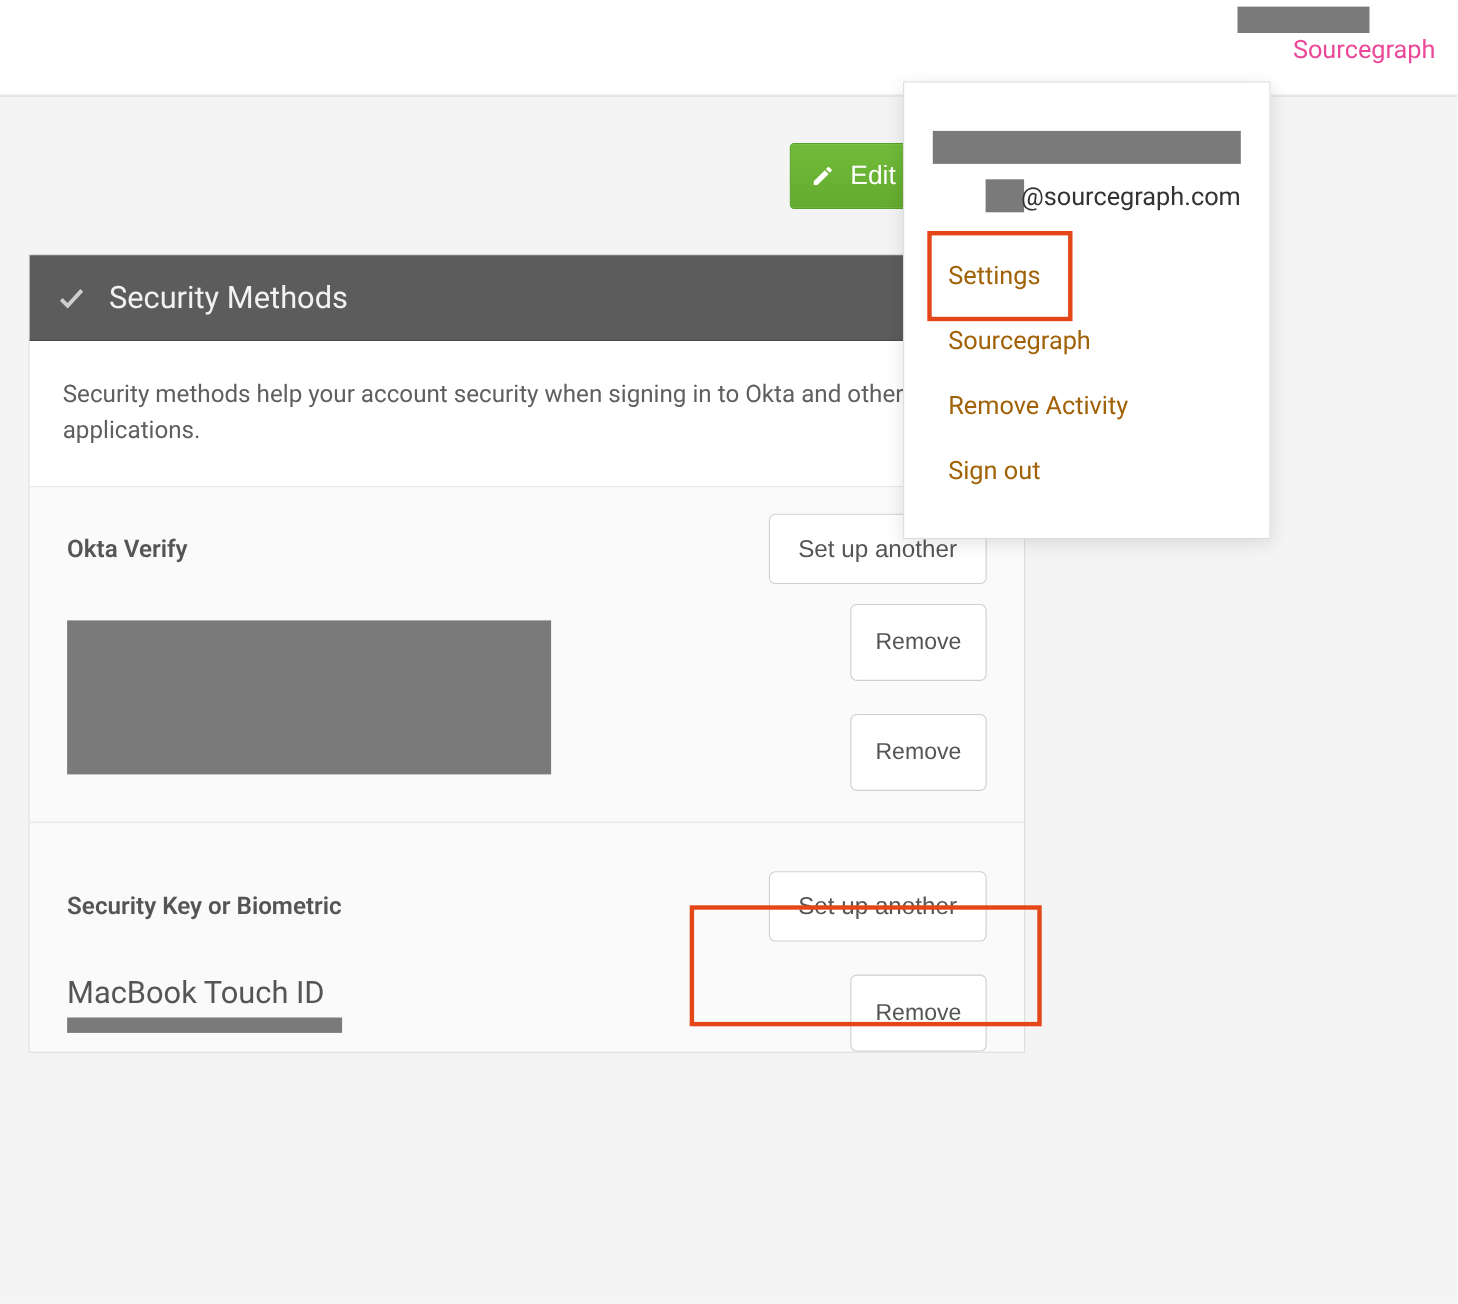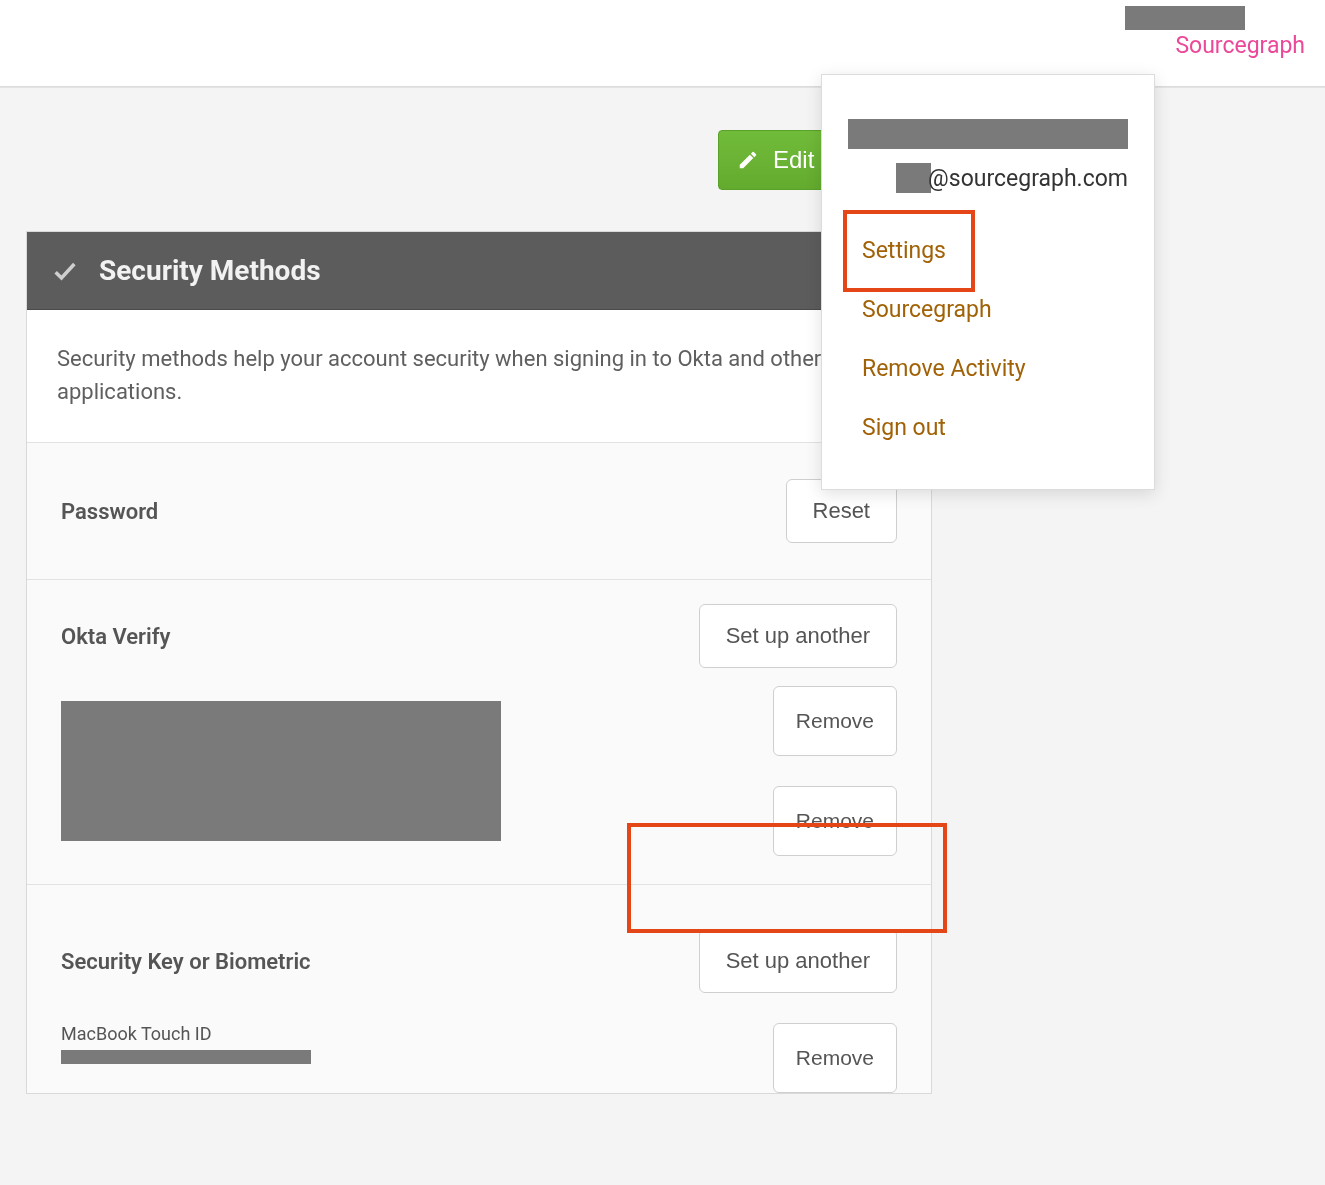--- a/index.html
+++ b/index.html
@@ -76,21 +76,21 @@
   .card-head {
     height: 78px;
     background: #5c5c5c;
     border-bottom: 1px solid #4a4a4a;
     display: flex;
     align-items: center;
     padding-left: 24px;
     gap: 20px;
   }
   .check-icon svg { width: 28px; height: 28px; stroke: #cfcfcf; stroke-width: 3; fill: none; display:block; }
-  .card-title { color: #f2f2f2; font-size: 28px; font-weight: 700; }
+  .card-title { color: #f2f2f2; font-size: 28px; font-weight: 400; }
 
   .card-desc {
     padding: 32px 30px 34px 30px;
     font-size: 22px;
     color: #5f5f5f;
     line-height: 1.5;
     border-bottom: 1px solid #e2e2e2;
     background: #fff;
   }
 
@@ -203,26 +203,20 @@
     <div class="card-head">
       <span class="check-icon">
         <svg viewBox="0 0 24 24">
             <polyline points="4 13 9 18 20 6"></polyline>
           </svg>
       </span>
       <span class="card-title">Security Methods</span>
     </div>
     <div class="card-desc">Security methods help your account security when signing in to Okta and other applications.</div>
 
-    <div class="method" style="padding-top:36px;padding-bottom:36px;">
-      <div class="method-row">
-        <div class="method-name">Password</div>
-        <button class="pill-btn">Reset</button>
-      </div>
-    </div>
 
     <div class="method" style="padding-top:24px;">
       <div class="method-row" style="margin-bottom:18px;">
         <div class="method-name">Okta Verify</div>
         <button class="pill-btn">Set up another</button>
       </div>
       <div class="subitems">
         <div class="sub-row">
           <div class="redact-block" style="width:440px;height:140px;"></div>
           <div style="display:flex;flex-direction:column;gap:30px;">
@@ -233,21 +227,21 @@
       </div>
     </div>
 
     <div class="method" style="padding-top:44px;border-bottom:none;">
       <div class="method-row" style="margin-bottom:30px;">
         <div class="method-name">Security Key or Biometric</div>
         <button class="pill-btn">Set up another</button>
       </div>
       <div class="sub-row" style="align-items:flex-start;">
         <div>
-          <div style="font-size:18px;color:#555;margin-bottom:6px;">MacBook Touch ID</div>
+          <div style="font-size:28px;color:#555;margin-bottom:6px;">MacBook Touch ID</div>
           <div class="redact-block" style="width:250px;height:14px;"></div>
         </div>
         <button class="pill-btn pill-sm">Remove</button>
       </div>
     </div>
   </div>
 
   <div class="hl" style="left:627px; top:735px; width:320px; height:110px;"></div>
 
   <div class="dropdown">

